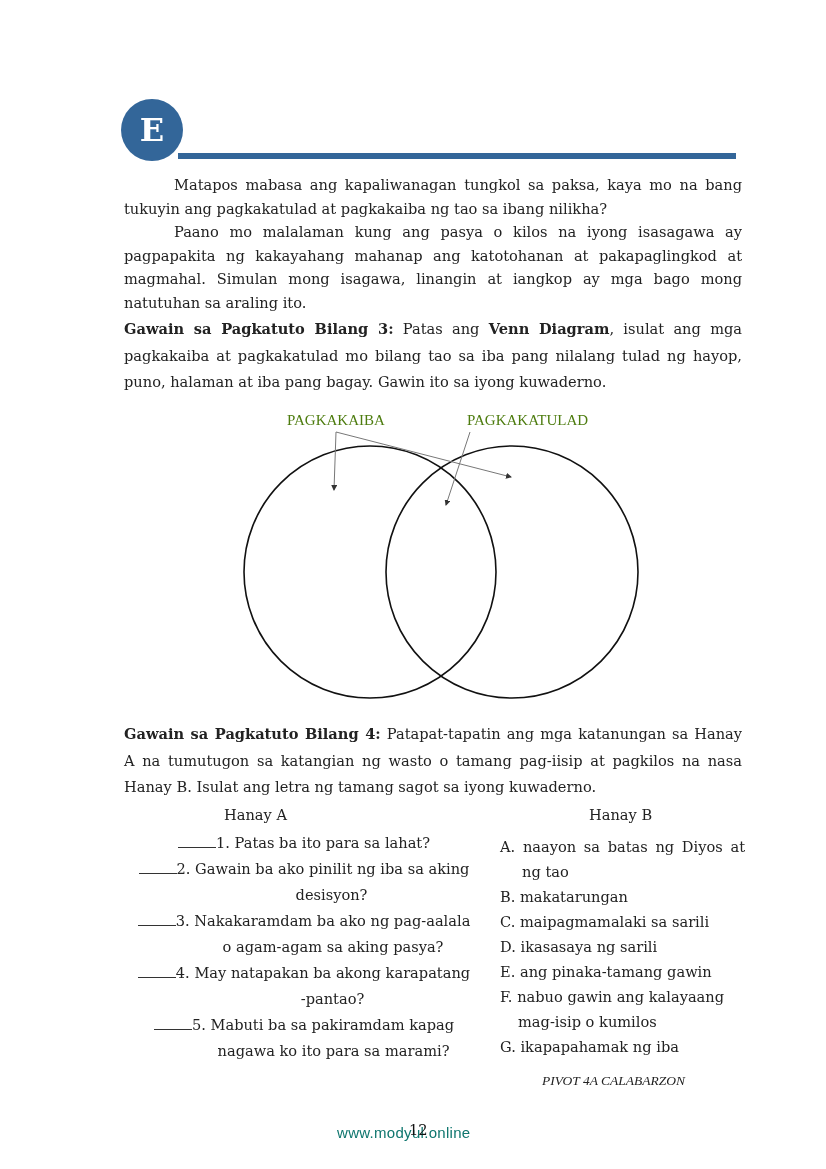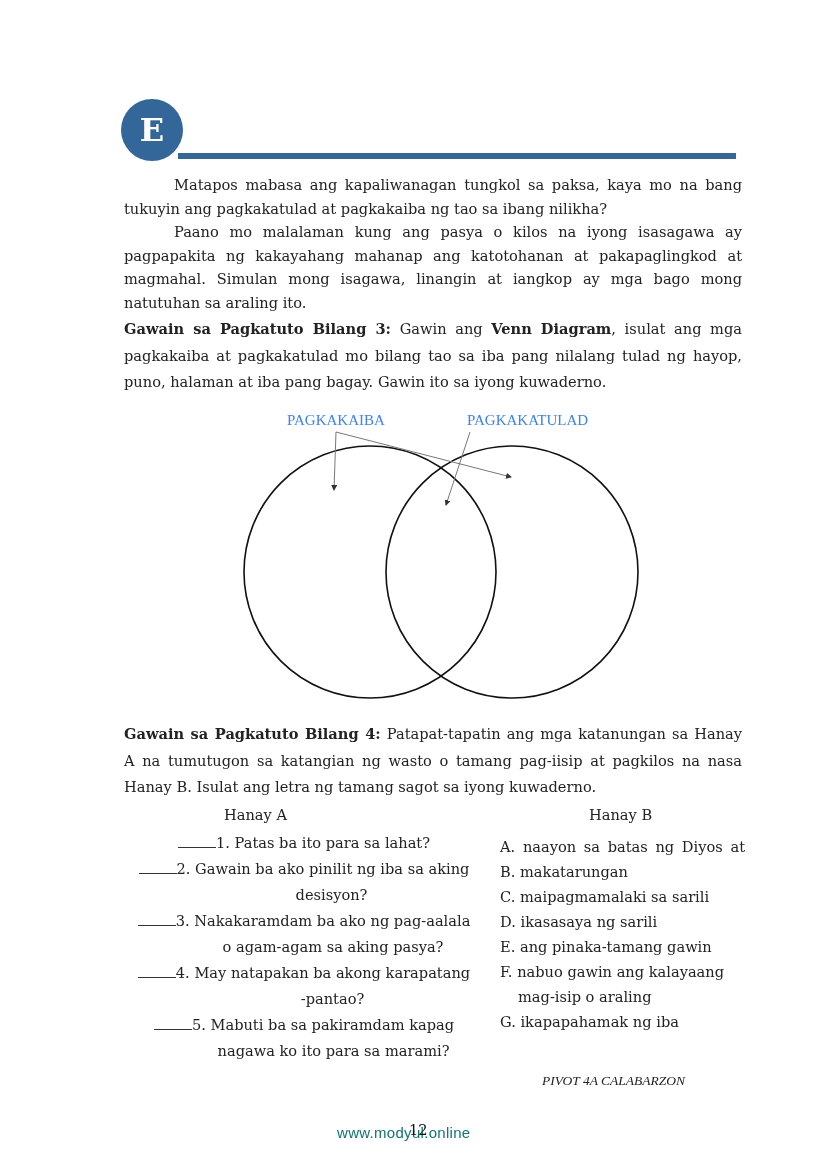--- a/index.html
+++ b/index.html
@@ -8,21 +8,21 @@
   .abs { position: absolute; }
   .badge { left: 121px; top: 99px; width: 62px; height: 62px; border-radius: 50%;
            background: #336699; color: #fff; font-family: "DejaVu Serif", serif;
            font-weight: bold; font-size: 32px; line-height: 62px; text-align: center; }
   .rule { left: 178px; top: 153px; width: 558px; height: 6px; background: #336699; }
   .para { left: 124px; width: 618px; font-size: 14.6px; line-height: 23.5px;
           text-align: justify; margin: 0; }
   .indent { text-indent: 50px; }
   .para2 { left: 124px; width: 618px; font-size: 14.6px; line-height: 26.5px;
            text-align: justify; margin: 0; }
-  .venn-label { font-family: "Liberation Serif", serif; font-size: 15px; color: #3b82f6; }
+  .venn-label { font-family: "Liberation Serif", serif; font-size: 15px; color: #4d7c0f; }
   .col-head { font-size: 14.6px; }
   .item { font-size: 14.6px; line-height: 26px; white-space: nowrap; }
   .blank { display: inline-block; width: 38px; border-bottom: 1px solid #333; height: 14px; vertical-align: baseline; }
   .cont { padding-left: 58px; }
   .bitem { font-size: 14.6px; line-height: 25px; }
   .bcont { padding-left: 22px; }
   .footer { font-family: "Liberation Serif", serif; font-style: italic; font-size: 13.5px; }
   .pagenum { font-size: 14.6px; color: #111; }
   .watermark { font-family: "Liberation Sans", sans-serif; font-size: 15px; color: #0f766e; letter-spacing: 0.3px; }
 </style>
@@ -30,21 +30,21 @@
 <body>
 
 <div class="abs badge">
   <span>E</span>
 </div>
 <div class="abs rule"></div>
 
 <p class="abs para indent" style="top:173px;">Matapos mabasa ang kapaliwanagan tungkol sa paksa, kaya mo na bang tukuyin ang pagkakatulad at pagkakaiba ng tao sa ibang nilikha?</p>
 <p class="abs para indent" style="top:220px;">Paano mo malalaman kung ang pasya o kilos na iyong isasagawa ay pagpapakita ng kakayahang mahanap ang katotohanan at pakapaglingkod at magmahal. Simulan mong isagawa, linangin at iangkop ay mga bago mong natutuhan sa araling ito.</p>
 
-<p class="abs para2" style="top:316px;"><b>Gawain sa Pagkatuto Bilang 3:</b><span> Gawin ang </span><b>Venn Diagram</b><span>, isulat ang mga pagkakaiba at pagkakatulad mo bilang tao sa iba pang nilalang tulad ng hayop, puno, halaman at iba pang bagay. Gawin ito sa iyong kuwaderno.</span></p>
+<p class="abs para2" style="top:316px;"><b>Gawain sa Pagkatuto Bilang 3:</b><span> Patas ang </span><b>Venn Diagram</b><span>, isulat ang mga pagkakaiba at pagkakatulad mo bilang tao sa iba pang nilalang tulad ng hayop, puno, halaman at iba pang bagay. Gawin ito sa iyong kuwaderno.</span></p>
 
 <div class="abs venn-label" style="left:287px; top:412px;">PAGKAKAIBA</div>
 <div class="abs venn-label" style="left:467px; top:412px;">PAGKAKATULAD</div>
 
 <svg class="abs" style="left:0; top:0;" width="826" height="1169">
   <defs>
     <marker id="arrowhead" markerWidth="6" markerHeight="6" refX="5" refY="3" orient="auto">
       <path d="M0,0 L6,3 L0,6 Z" fill="#333"></path>
     </marker>
   </defs>
@@ -79,36 +79,37 @@
   <div class="item">
     <span class="blank"></span><span>5.</span> <span>Mabuti ba sa pakiramdam kapag</span>
   </div>
   <div class="item cont" style="padding-left:59px;">nagawa ko ito para sa marami?</div>
 </div>
 
 <div class="abs" style="left:500px; top:834px; width:245px;">
   <div class="bitem" style="text-align:justify; text-align-last:justify;">
     <span>A.</span> <span>naayon sa batas ng Diyos at</span>
   </div>
+  <div class="bitem bcont">ng tao</div>
   <div class="bitem">
     <span>B.</span> <span>makatarungan</span>
   </div>
   <div class="bitem">
     <span>C.</span> <span>maipagmamalaki sa sarili</span>
   </div>
   <div class="bitem">
     <span>D.</span> <span>ikasasaya ng sarili</span>
   </div>
   <div class="bitem">
     <span>E.</span> <span>ang pinaka-tamang gawin</span>
   </div>
   <div class="bitem">
     <span>F.</span> <span>nabuo gawin ang kalayaang</span>
   </div>
-  <div class="bitem" style="padding-left:18px;">mag-isip o araling</div>
+  <div class="bitem" style="padding-left:18px;">mag-isip o kumilos</div>
   <div class="bitem">
     <span>G.</span> <span>ikapapahamak ng iba</span>
   </div>
 </div>
 
 <div class="abs footer" style="left:542px; top:1073px;">PIVOT 4A CALABARZON</div>
 <div class="abs watermark" style="left:337px; top:1124px;">www.modyul.online</div>
 <div class="abs pagenum" style="left:409px; top:1121px;">12</div>
 
 </body></html>

